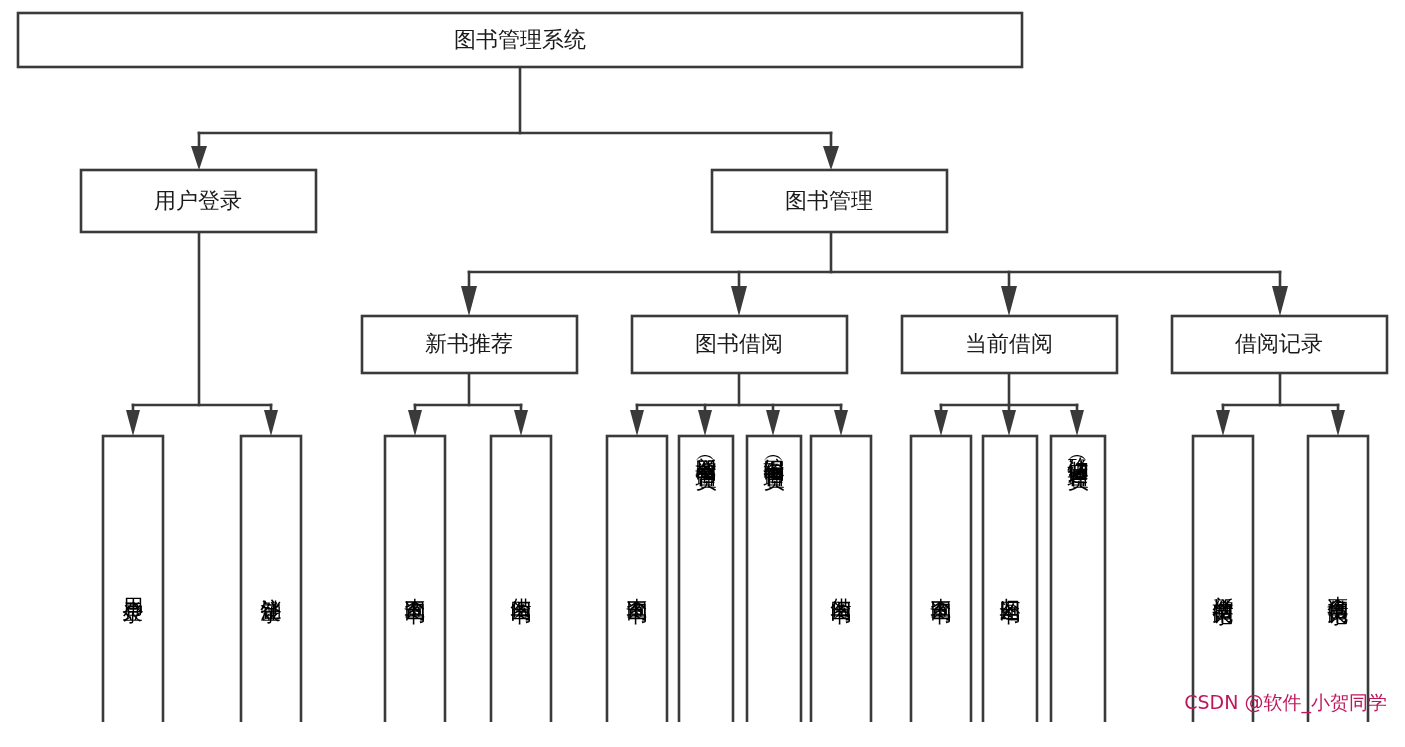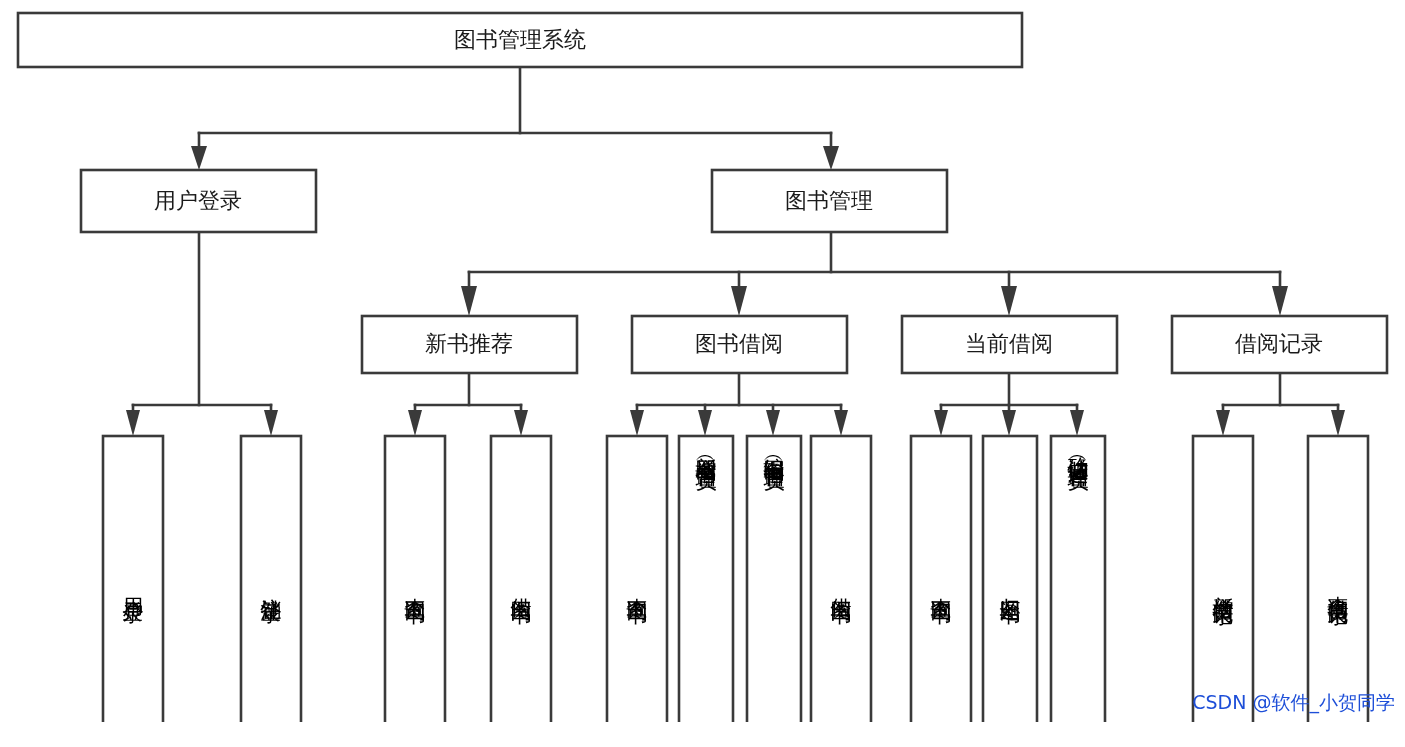--- a/index.html
+++ b/index.html
@@ -50,25 +50,25 @@
   .node-label-v {
     font-family: "DejaVu Sans", "Liberation Sans", sans-serif;
     font-size: 21px;
     fill: #1a1a1a;
     writing-mode: vertical-rl;
     text-orientation: upright;
     letter-spacing: 2px;
   }
   .watermark-text {
     position: absolute;
-    right: 10px;
+    right: 18px;
     bottom: 6px;
     font-family: "DejaVu Sans", "Liberation Sans", sans-serif;
     font-size: 19px;
-    color: #1d4ed8;
+    color: #be185d;
     white-space: nowrap;
     user-select: none;
   }
 </style>
 </head>
 <body>
 
 <div id="diagram-root">
 
   <svg id="flowchart" viewBox="0 0 1405 747" xmlns="http://www.w3.org/2000/svg">

